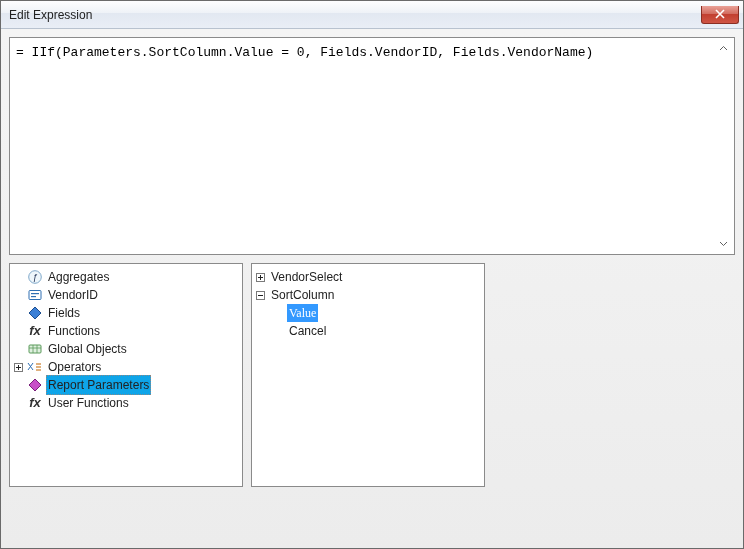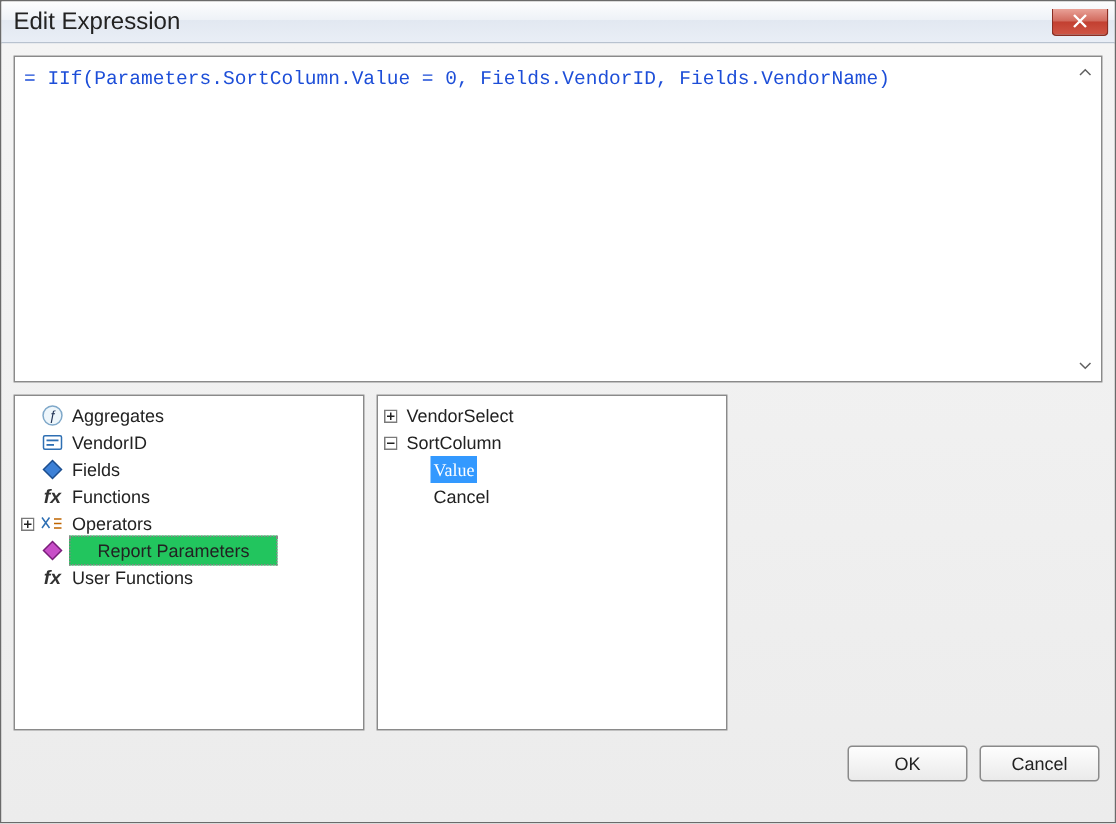--- a/index.html
+++ b/index.html
@@ -7,37 +7,37 @@
   body { background:#fff; width:744px; height:549px; overflow:hidden; }
 
   .window { width:744px; height:549px; border:1px solid #6a6a6a; background:#fff; display:flex; flex-direction:column; }
 
   .titlebar {
     height:28px; display:flex; align-items:center; justify-content:space-between;
     background: linear-gradient(to bottom, #fdfdfe 0%, #eef2f7 45%, #e2e8f1 46%, #e9eef6 100%);
     border-bottom:1px solid #b8c2cf;
     padding-left:8px;
   }
-  .titlebar .title { font-size:16px; color:#222; }
+  .titlebar .title { font-size:12px; color:#222; }
   .titlebar .close-btn {
     width:38px; height:18px; margin-right:4px; margin-top:0;
     display:flex; align-items:center; justify-content:center;
     background: linear-gradient(to bottom, #e9a197 0%, #d1695c 48%, #c23f30 50%, #cf5545 100%);
     border:1px solid #8a2e23; border-top:none; border-radius:0 0 3px 3px;
     color:#fff; cursor:default;
   }
   .titlebar .close-btn svg { display:block; }
 
   .client { flex:1; padding:8px 8px 8px 8px; display:flex; flex-direction:column; gap:8px;
     background:linear-gradient(to bottom,#f4f4f4,#ececec); }
 
   .expr-wrap { position:relative; background:#fff; border:1px solid #8a8a8a; height:218px; }
   .expr-text {
     width:100%; height:100%; border:none; resize:none; outline:none;
-    font-family: Consolas, "Courier New", monospace; font-size:13px; color:#1d4ed8;
+    font-family: Consolas, "Courier New", monospace; font-size:13px; color:#000000;
     padding:6px 22px 6px 6px; line-height:1.4; white-space:pre;
   }
   .expr-scroll {
     position:absolute; top:2px; right:2px; bottom:2px; width:17px;
     display:flex; flex-direction:column; justify-content:space-between;
   }
   .scroll-btn { width:17px; height:17px; display:flex; align-items:center; justify-content:center; color:#555; }
   .scroll-btn svg { display:block; }
 
   .panels { display:flex; gap:8px; }
@@ -46,21 +46,21 @@
   .panel.mid { width:234px; }
   .panel.right { flex:1; border:none; background:transparent; }
 
   .tree { padding:4px 0 4px 2px; font-size:12px; line-height:18px; }
   .tree-row { display:flex; align-items:center; height:18px; white-space:nowrap; }
   .tree-row .expander { width:13px; height:13px; margin:0 2px 0 0; display:flex; align-items:center; justify-content:center; }
   .tree-row .expander svg { display:block; }
   .tree-row .spacer { width:15px; height:1px; }
   .tree-row .icon { width:16px; height:16px; margin-right:3px; display:flex; align-items:center; justify-content:center; }
   .tree-row .lbl { padding:0 2px; }
-  .tree-row.selected .lbl { background:#22c55e; border:1px dotted #888; padding:0 18px; }
+  .tree-row.selected .lbl { background:#0ea5e9; border:1px dotted #888; padding:0 1px; }
   .tree-row.highlight .lbl { background:#3399ff; color:#fff;font-family:Liberation Serif, serif; }
   .indent-1 { padding-left:18px; }
 
   .buttons { display:flex; justify-content:flex-end; gap:8px; padding:2px 2px 4px 0; }
   .btn {
     width:80px; height:24px; border:1px solid #8a8a8a; border-radius:3px;
     background: linear-gradient(to bottom,#fefefe,#eaeaea);
     display:flex; align-items:center; justify-content:center; cursor:default;
   }
 
@@ -138,20 +138,30 @@
           </div>
 
           <div class="tree-row">
             <span class="spacer"></span>
             <span class="icon">
                 <span class="ic-fx">fx</span>
               </span>
             <span class="lbl">Functions</span>
           </div>
 
+          <div class="tree-row">
+            <span class="spacer"></span>
+            <span class="icon">
+              <svg width="14" height="14" viewBox="0 0 14 14">
+                  <rect x="1" y="3" width="12" height="8" rx="1" fill="#dff0df" stroke="#5a9a5a"></rect>
+                  <path d="M1 6 h12 M5 3 v8 M9 3 v8" stroke="#5a9a5a" stroke-width="0.8"></path>
+                </svg>
+            </span>
+            <span class="lbl">Global Objects</span>
+          </div>
 
           <div class="tree-row">
             <span class="expander">
               <svg width="9" height="9" viewBox="0 0 9 9">
                 <rect x="0.5" y="0.5" width="8" height="8" fill="#fff" stroke="#7a7a7a"></rect>
                 <path d="M2 4.5 h5 M4.5 2 v5" stroke="#222" stroke-width="1"></path>
               </svg>
             </span>
             <span class="icon">
               <svg width="16" height="14" viewBox="0 0 16 14">
@@ -216,23 +226,15 @@
             <span class="lbl">Cancel</span>
           </div>
 
         </div>
       </div>
 
       <div class="panel right"></div>
 
     </div>
 
-    <div class="buttons">
-      <div class="btn">
-        <span>OK</span>
-      </div>
-      <div class="btn">
-        <span>Cancel</span>
-      </div>
-    </div>
 
   </div>
 </div>
 
 </body></html>

